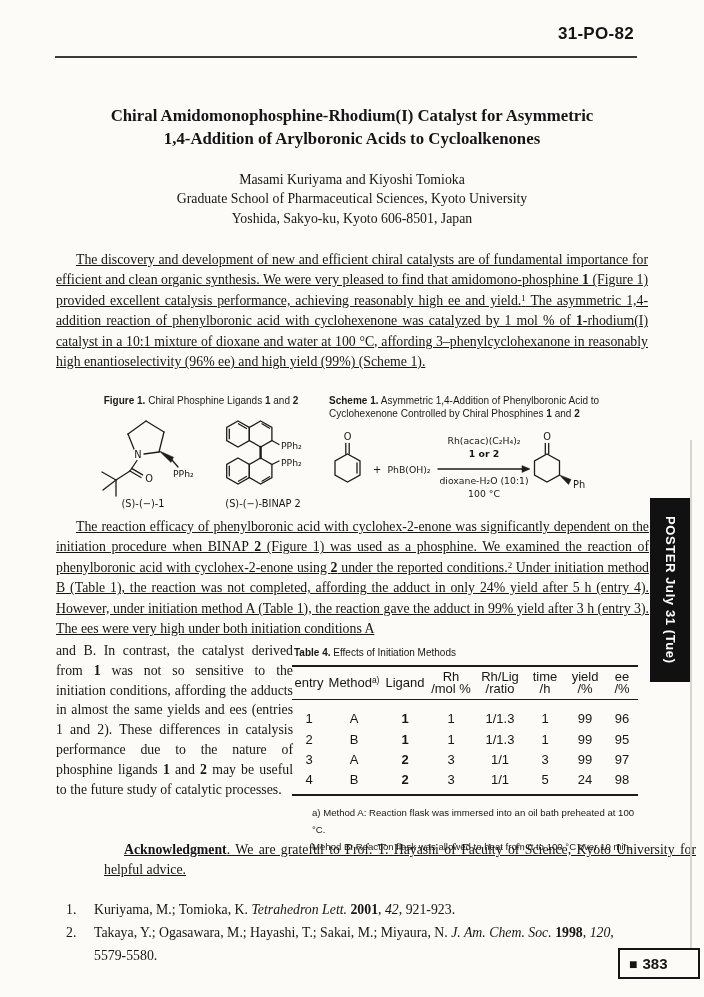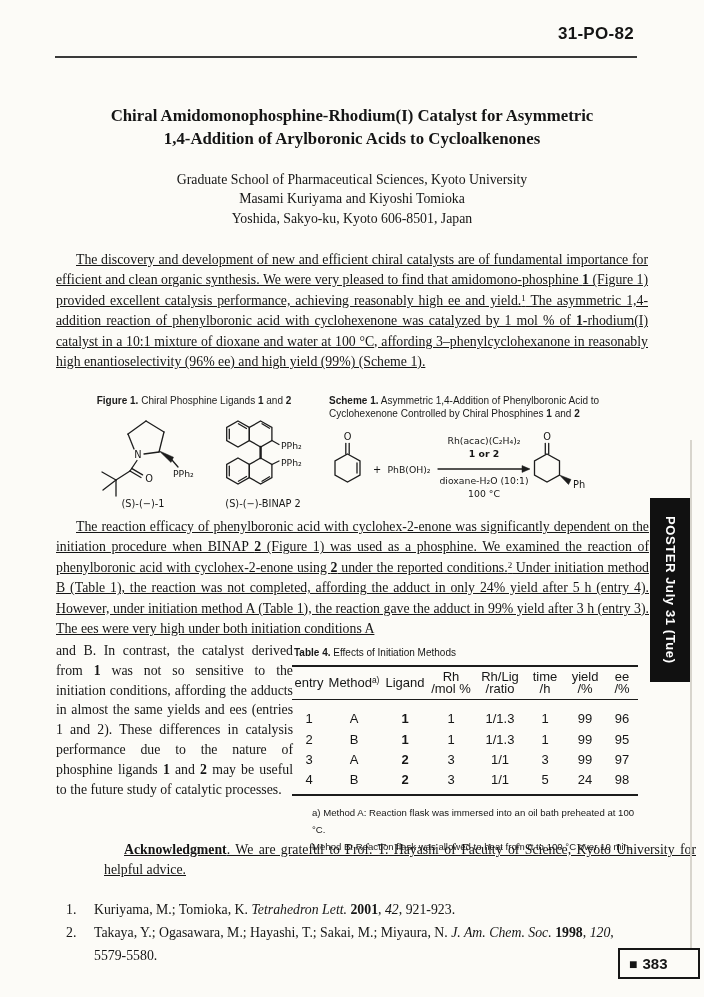--- a/index.html
+++ b/index.html
@@ -16,21 +16,21 @@
   
   .para{font-size:13.8px;line-height:20.4px;text-align:justify;text-decoration:underline;}
   .para1{left:56px;top:250px;width:592px;}
   .para1 > span:first-child{margin-left:20px;}
   .para2{left:56px;top:517px;width:593px;}
   .para2 > span:first-child{margin-left:20px;}
   .leftcol{left:56px;top:641px;width:237px;font-size:13.8px;line-height:19.8px;text-align:justify;}
   sup{font-size:.65em;vertical-align:baseline;position:relative;top:-.45em;line-height:0;}
   
   .capfont{font-family:"Liberation Sans",sans-serif;font-size:10px;line-height:12.6px;color:#1b1b1b;}
-  .fig-caption{left:60px;top:395px;width:268px;text-align:center;}
+  .fig-caption{left:67px;top:395px;width:268px;text-align:center;}
   .scheme-caption{left:329px;top:395px;width:322px;text-align:left;}
   
   .chem-svg line,.chem-svg polyline,.chem-svg polygon.o{stroke:#1d1d1d;stroke-width:1.3;fill:none;stroke-linecap:round;}
   .chem-svg polygon.w{fill:#1d1d1d;stroke:#1d1d1d;stroke-width:.5;}
   .chem-svg .bold-bond{stroke-width:2.4;}
   .chem-svg text{font-family:"DejaVu Sans",sans-serif;font-size:9.3px;fill:#161616;}
   .chem-svg text.lbl{font-size:9.8px;}
   .chem-svg text.b{font-weight:bold;}
   
   .tablezone{left:292px;top:647px;width:346px;font-family:"Liberation Sans",sans-serif;color:#161616;}
@@ -67,22 +67,22 @@
 
   <div class="abs header-code">31-PO-82</div>
   <div class="abs rule"></div>
 
   <div class="abs title">
     <div>Chiral Amidomonophosphine-Rhodium(I) Catalyst for Asymmetric</div>
     <div>1,4-Addition of Arylboronic Acids to Cycloalkenones</div>
   </div>
 
   <div class="abs authors">
+    <div>Masami Kuriyama and Kiyoshi Tomioka</div>
     <div>Graduate School of Pharmaceutical Sciences, Kyoto University</div>
-    <div>Masami Kuriyama and Kiyoshi Tomioka</div>
     <div>Yoshida, Sakyo-ku, Kyoto 606-8501, Japan</div>
   </div>
 
   <div class="abs para para1"><span>The discovery and development of new and efficient chiral catalysts are of fundamental importance for efficient and clean organic synthesis. We were very pleased to find that amidomono-phosphine </span><span style="font-weight: bold;">1</span><span> (Figure 1) provided excellent catalysis performance, achieving reasonably high ee and yield.</span><sup>1</sup><span>  The asymmetric 1,4-addition reaction of phenylboronic acid with cyclohexenone was catalyzed by 1 mol % of </span><span style="font-weight: bold;">1</span><span>-rhodium(I) catalyst in a 10:1 mixture of dioxane and water at 100 °C, affording 3–phenylcyclohexanone in reasonably high enantioselectivity (96% ee) and high yield (99%) (Scheme 1).</span></div>
 
   <div class="abs capfont fig-caption"><span style="font-weight: bold;">Figure 1.</span><span> Chiral Phosphine Ligands </span><span style="font-weight: bold;">1</span><span> and </span><span style="font-weight: bold;">2</span></div>
 
   <svg class="abs chem-svg" style="left:60px;top:408px;" width="268" height="102" viewBox="0 0 268 102">
 
     <g>

